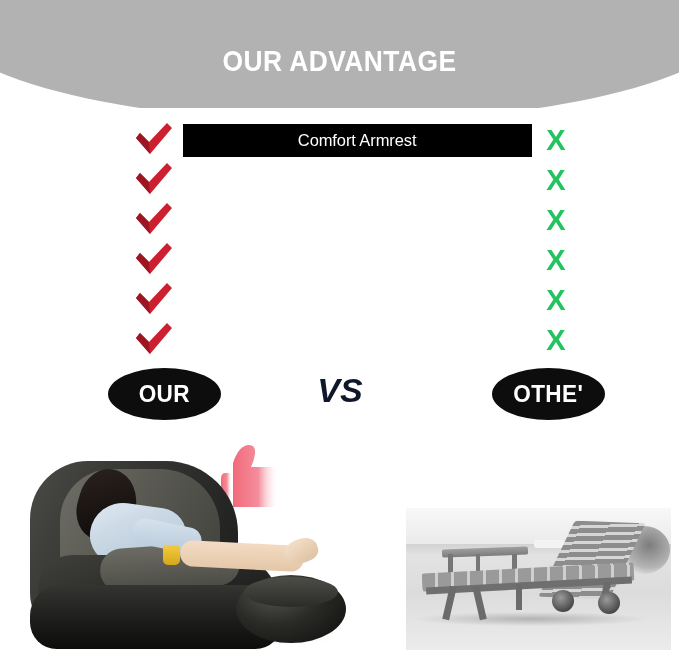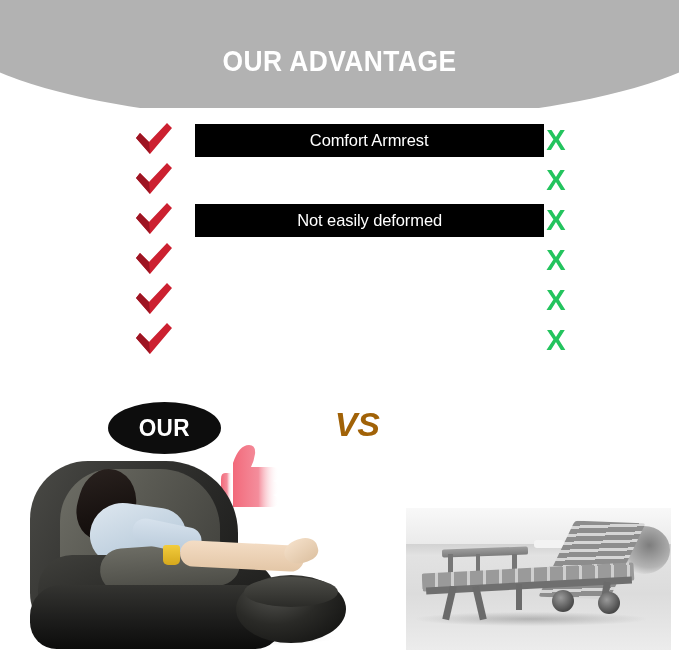--- a/index.html
+++ b/index.html
@@ -49,21 +49,21 @@
     margin-bottom:7px;
   }
   .check-icon{
     position:absolute; left:133px; top:-3px;
     width:42px; height:38px;
   }
   .bar{
     position:absolute; left:183px; top:0;
     width:349px; height:33px;
     background:#000000;
-    display:flex; align-items:center; justify-content:center;margin-left:12px;
+    display:flex; align-items:center; justify-content:center;
   }
   .bar-label{
     color:#ffffff;
     font-size:17px;
     font-weight:500;
     white-space:nowrap;
     letter-spacing:-0.1px;
     transform:scaleX(0.97);
   }
   .bar-label.long{ font-size:16.4px; letter-spacing:-0.35px; }
@@ -73,21 +73,21 @@
     color:#23c45e;
     font-size:29px;
     font-weight:bold;
     line-height:34px;
     text-align:center;
     font-family:"Liberation Sans", sans-serif;
   }
 
   
   #versus-strip{
-    position:absolute; left:0; top:402px; width:679px; height:55px;
+    position:absolute; left:0; top:368px; width:679px; height:55px;
   }
   .badge{
     position:absolute; top:0;
     width:113px; height:52px;
     background:#0d0d0d;
     border-radius:50%;
     display:flex; align-items:center; justify-content:center;
     overflow:hidden;
   }
   .badge-label{
@@ -95,22 +95,22 @@
     font-size:24px;
     font-weight:bold;
     letter-spacing:0.4px;
     white-space:nowrap;
     transform:scaleX(0.94);
   }
   #badge-our{ left:108px; }
   #badge-other{ left:492px; }
   #vs-label{
     position:absolute; left:300px; top:3px;
-    width:80px; text-align:right;
-    color:#a16207;
+    width:80px; text-align:center;
+    color:#0f172a;
     font-size:34px;
     font-weight:bold;
     font-style:italic;
     font-family:"Liberation Sans", sans-serif;
   }
 
   
   #thumbs-up-icon{
     position:absolute; left:203px; top:443px;
     width:100px; height:76px;
@@ -317,23 +317,20 @@
       <path d="M3 17 L7 12 L16 21 L17 33 Z" fill="#9d1422"></path>
     </svg>
     <div class="x-mark">X</div>
   </div>
 
   <div class="adv-row">
     <svg class="check-icon" viewBox="0 0 42 38">
       <path d="M3 17 L7 12 L16 21 L34 2 L39 7 L17 33 Z" fill="#cc2030"></path>
       <path d="M3 17 L7 12 L16 21 L17 33 Z" fill="#9d1422"></path>
     </svg>
-    <div class="bar">
-      <span class="bar-label">Not easily deformed</span>
-    </div>
     <div class="x-mark">X</div>
   </div>
 
   <div class="adv-row">
     <svg class="check-icon" viewBox="0 0 42 38">
       <path d="M3 17 L7 12 L16 21 L34 2 L39 7 L17 33 Z" fill="#cc2030"></path>
       <path d="M3 17 L7 12 L16 21 L17 33 Z" fill="#9d1422"></path>
     </svg>
     <div class="x-mark">X</div>
   </div>
@@ -354,20 +351,23 @@
     <div class="x-mark">X</div>
   </div>
 
 </div>
 
 <div id="versus-strip">
   <div class="badge" id="badge-our">
     <span class="badge-label">OUR</span>
   </div>
   <div id="vs-label">VS</div>
+  <div class="badge" id="badge-other">
+    <span class="badge-label">OTHE'</span>
+  </div>
 </div>
 
 <svg id="thumbs-up-icon" viewBox="0 0 100 76">
   <defs>
     <linearGradient id="thumbFade" x1="0" y1="0" x2="1" y2="0">
       <stop offset="0%" stop-color="#f2697a" stop-opacity="1"></stop>
       <stop offset="55%" stop-color="#f2798a" stop-opacity="0.85"></stop>
       <stop offset="100%" stop-color="#ffffff" stop-opacity="0"></stop>
     </linearGradient>
   </defs>

